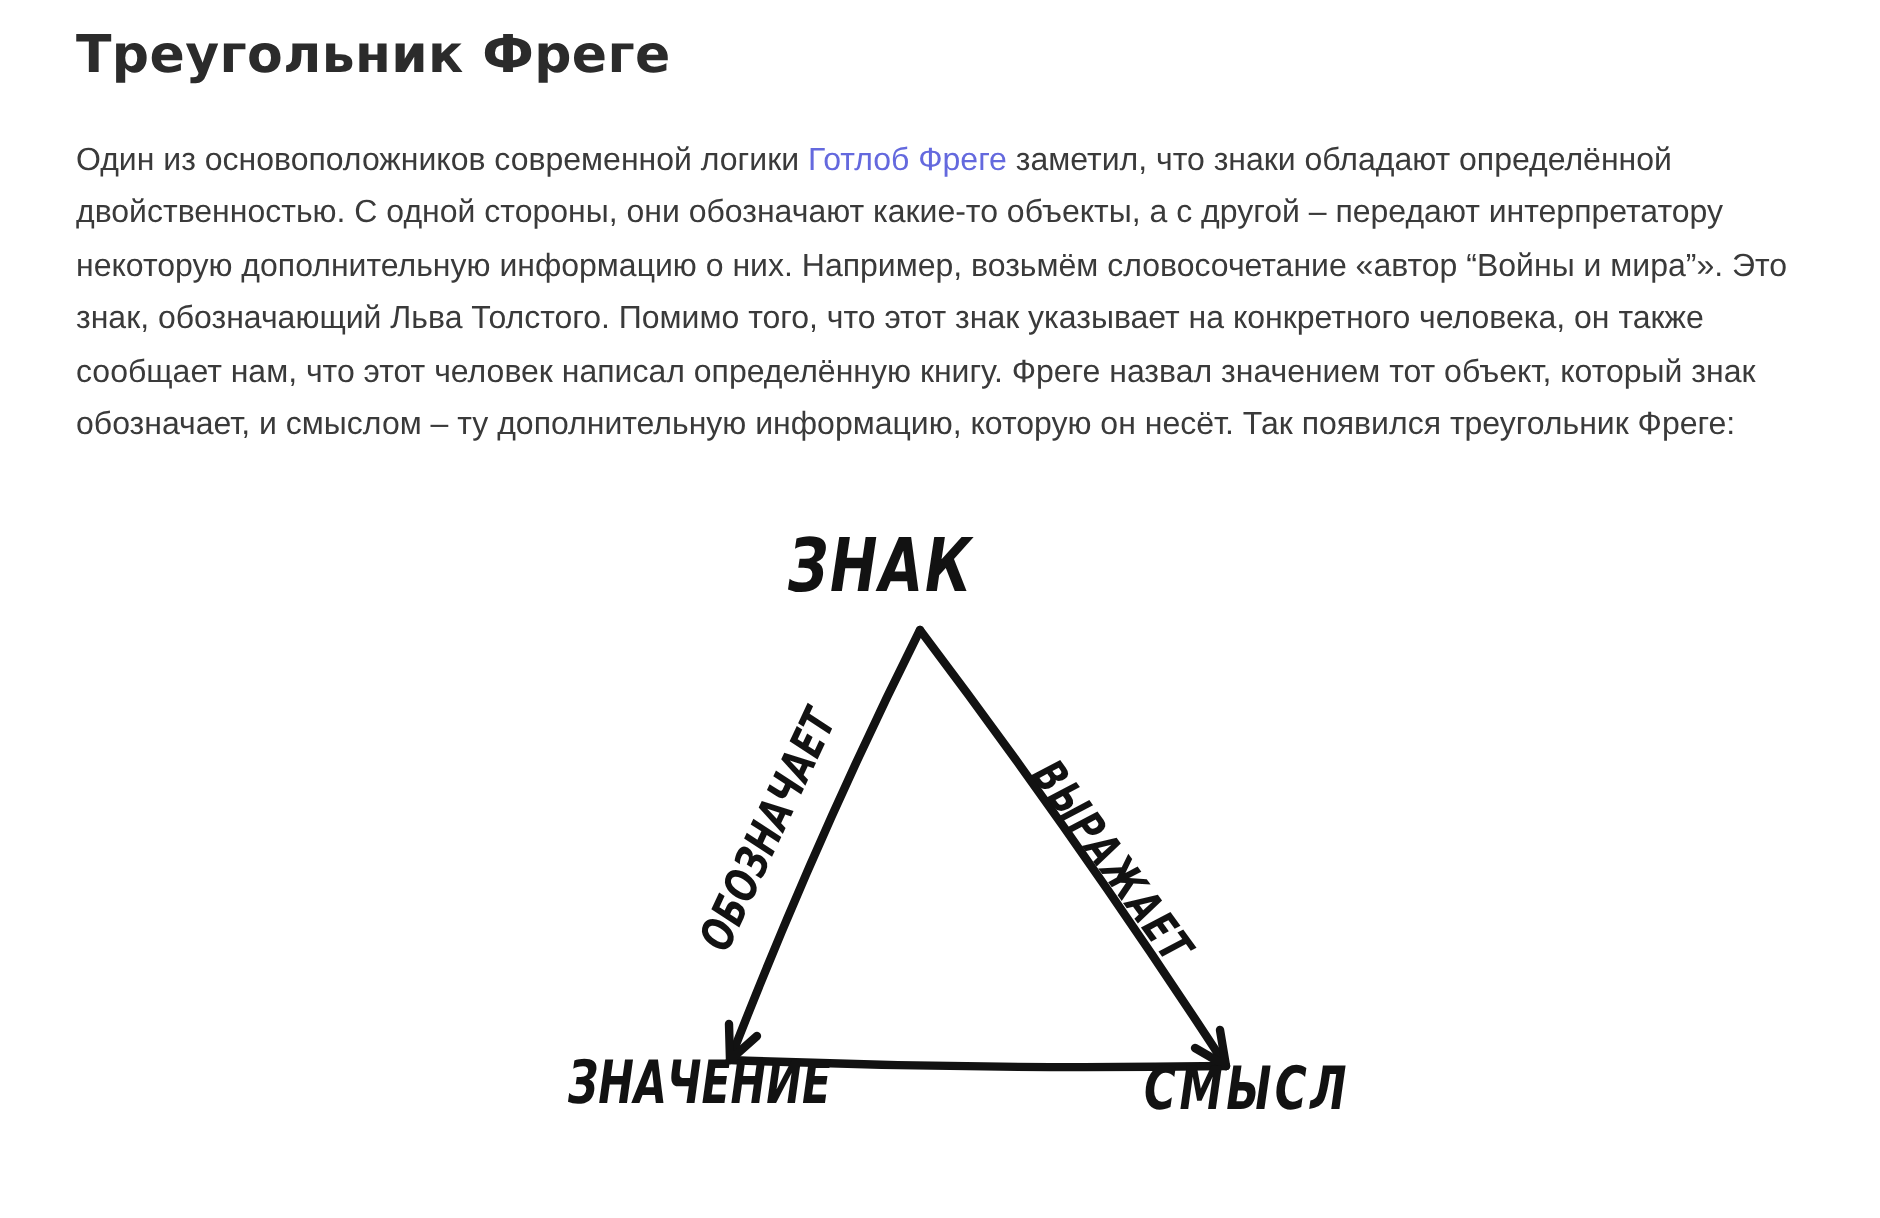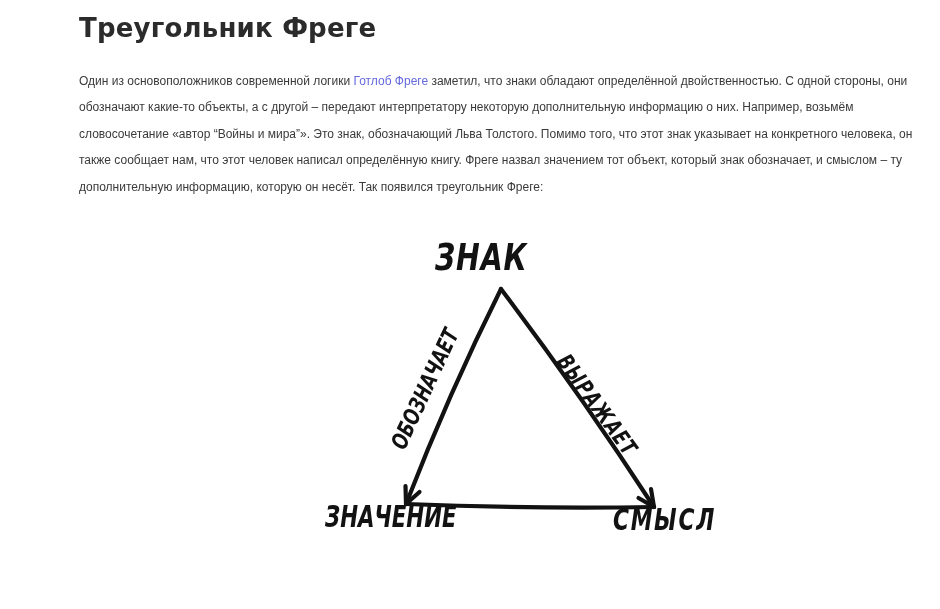--- a/index.html
+++ b/index.html
@@ -2,31 +2,31 @@
 <html><head>
 <meta charset="utf-8">
 <style>
   * { margin:0; padding:0; box-sizing:border-box; }
   html,body { background:#ffffff; }
   body {
     width:940px; height:609px; overflow:hidden;
     font-family:"Liberation Sans", sans-serif;
     position:relative;
   }
-  .page { padding:13px 40px 0 38px;margin-left:41px; }
+  .page { padding:13px 40px 0 38px; }
 
   h1.title {
     font-size:26px; line-height:31px; font-weight:700;
     color:#2b2b2b; letter-spacing:.2px;
     font-family:"DejaVu Sans","Liberation Sans",sans-serif;
   }
 
   p.body-text {
     margin-top:24px; width:862px;
-    font-size:12px; line-height:26.4px; color:#3a3a3a;
+    font-size:16px; line-height:26.4px; color:#3a3a3a;
   }
   a.inline-link { color:#6469de; text-decoration:none; cursor:pointer; }
 
   .diagram {
     position:relative; width:400px; height:315px;
     margin:29px 0 0 240px;
     font-style:italic;
   }
   .diagram svg { position:absolute; left:0; top:0; }
 

